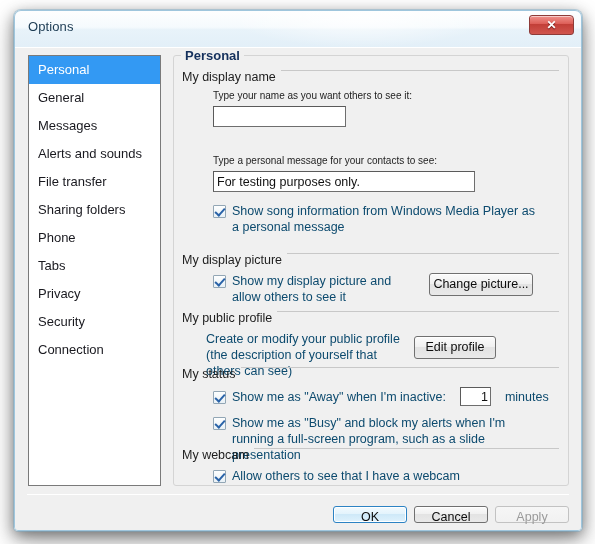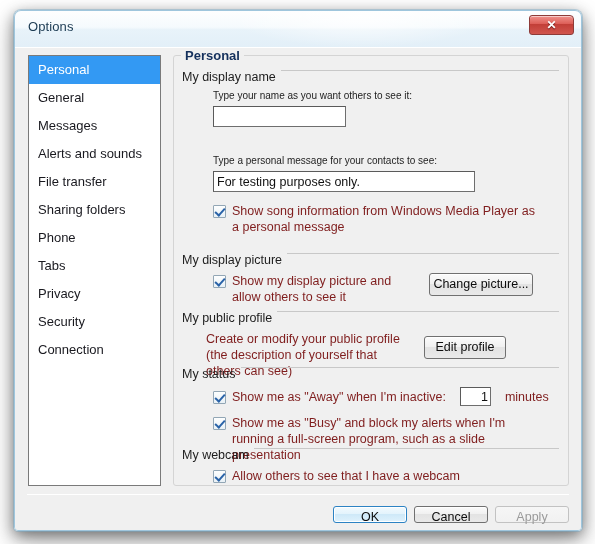--- a/index.html
+++ b/index.html
@@ -233,21 +233,21 @@
     left: 3px;
     top: 0px;
     width: 4px;
     height: 8px;
     border: solid #2a63a8;
     border-width: 0 2px 2px 0;
     transform: rotate(42deg);
   }
   .cbtext {
     font-size: 12.5px;
-    color: #7f1d1d;
+    color: #0c4a6e;
     line-height: 16px;
   }
 
   
   .btn {
     display: inline-block;
     font-size: 12.5px;
     font-family: "Liberation Sans", sans-serif;
     color: #0d0d0d;
     text-align: center;
@@ -403,21 +403,21 @@
           </div>
         </div>
 
         <div class="grp" style="top:255px;">
           <div class="grp-head">
             <span>My public profile</span>
             <span class="rule"></span>
           </div>
           <div class="grp-body" style="display:flex; align-items:flex-start; padding-left:24px;">
             <div class="cbtext" style="width:196px;">Create or modify your public profile (the description of yourself that others can see)</div>
-            <div class="btn" id="edit-profile-button" style="margin-left:22px; margin-top:5px;">Edit profile</div>
+            <div class="btn" id="edit-profile-button" style="margin-left:12px; margin-top:5px;">Edit profile</div>
           </div>
         </div>
 
         <div class="grp" style="top:311px;">
           <div class="grp-head">
             <span>My status</span>
             <span class="rule"></span>
           </div>
           <div class="grp-body">
             <div class="cbrow inline">

